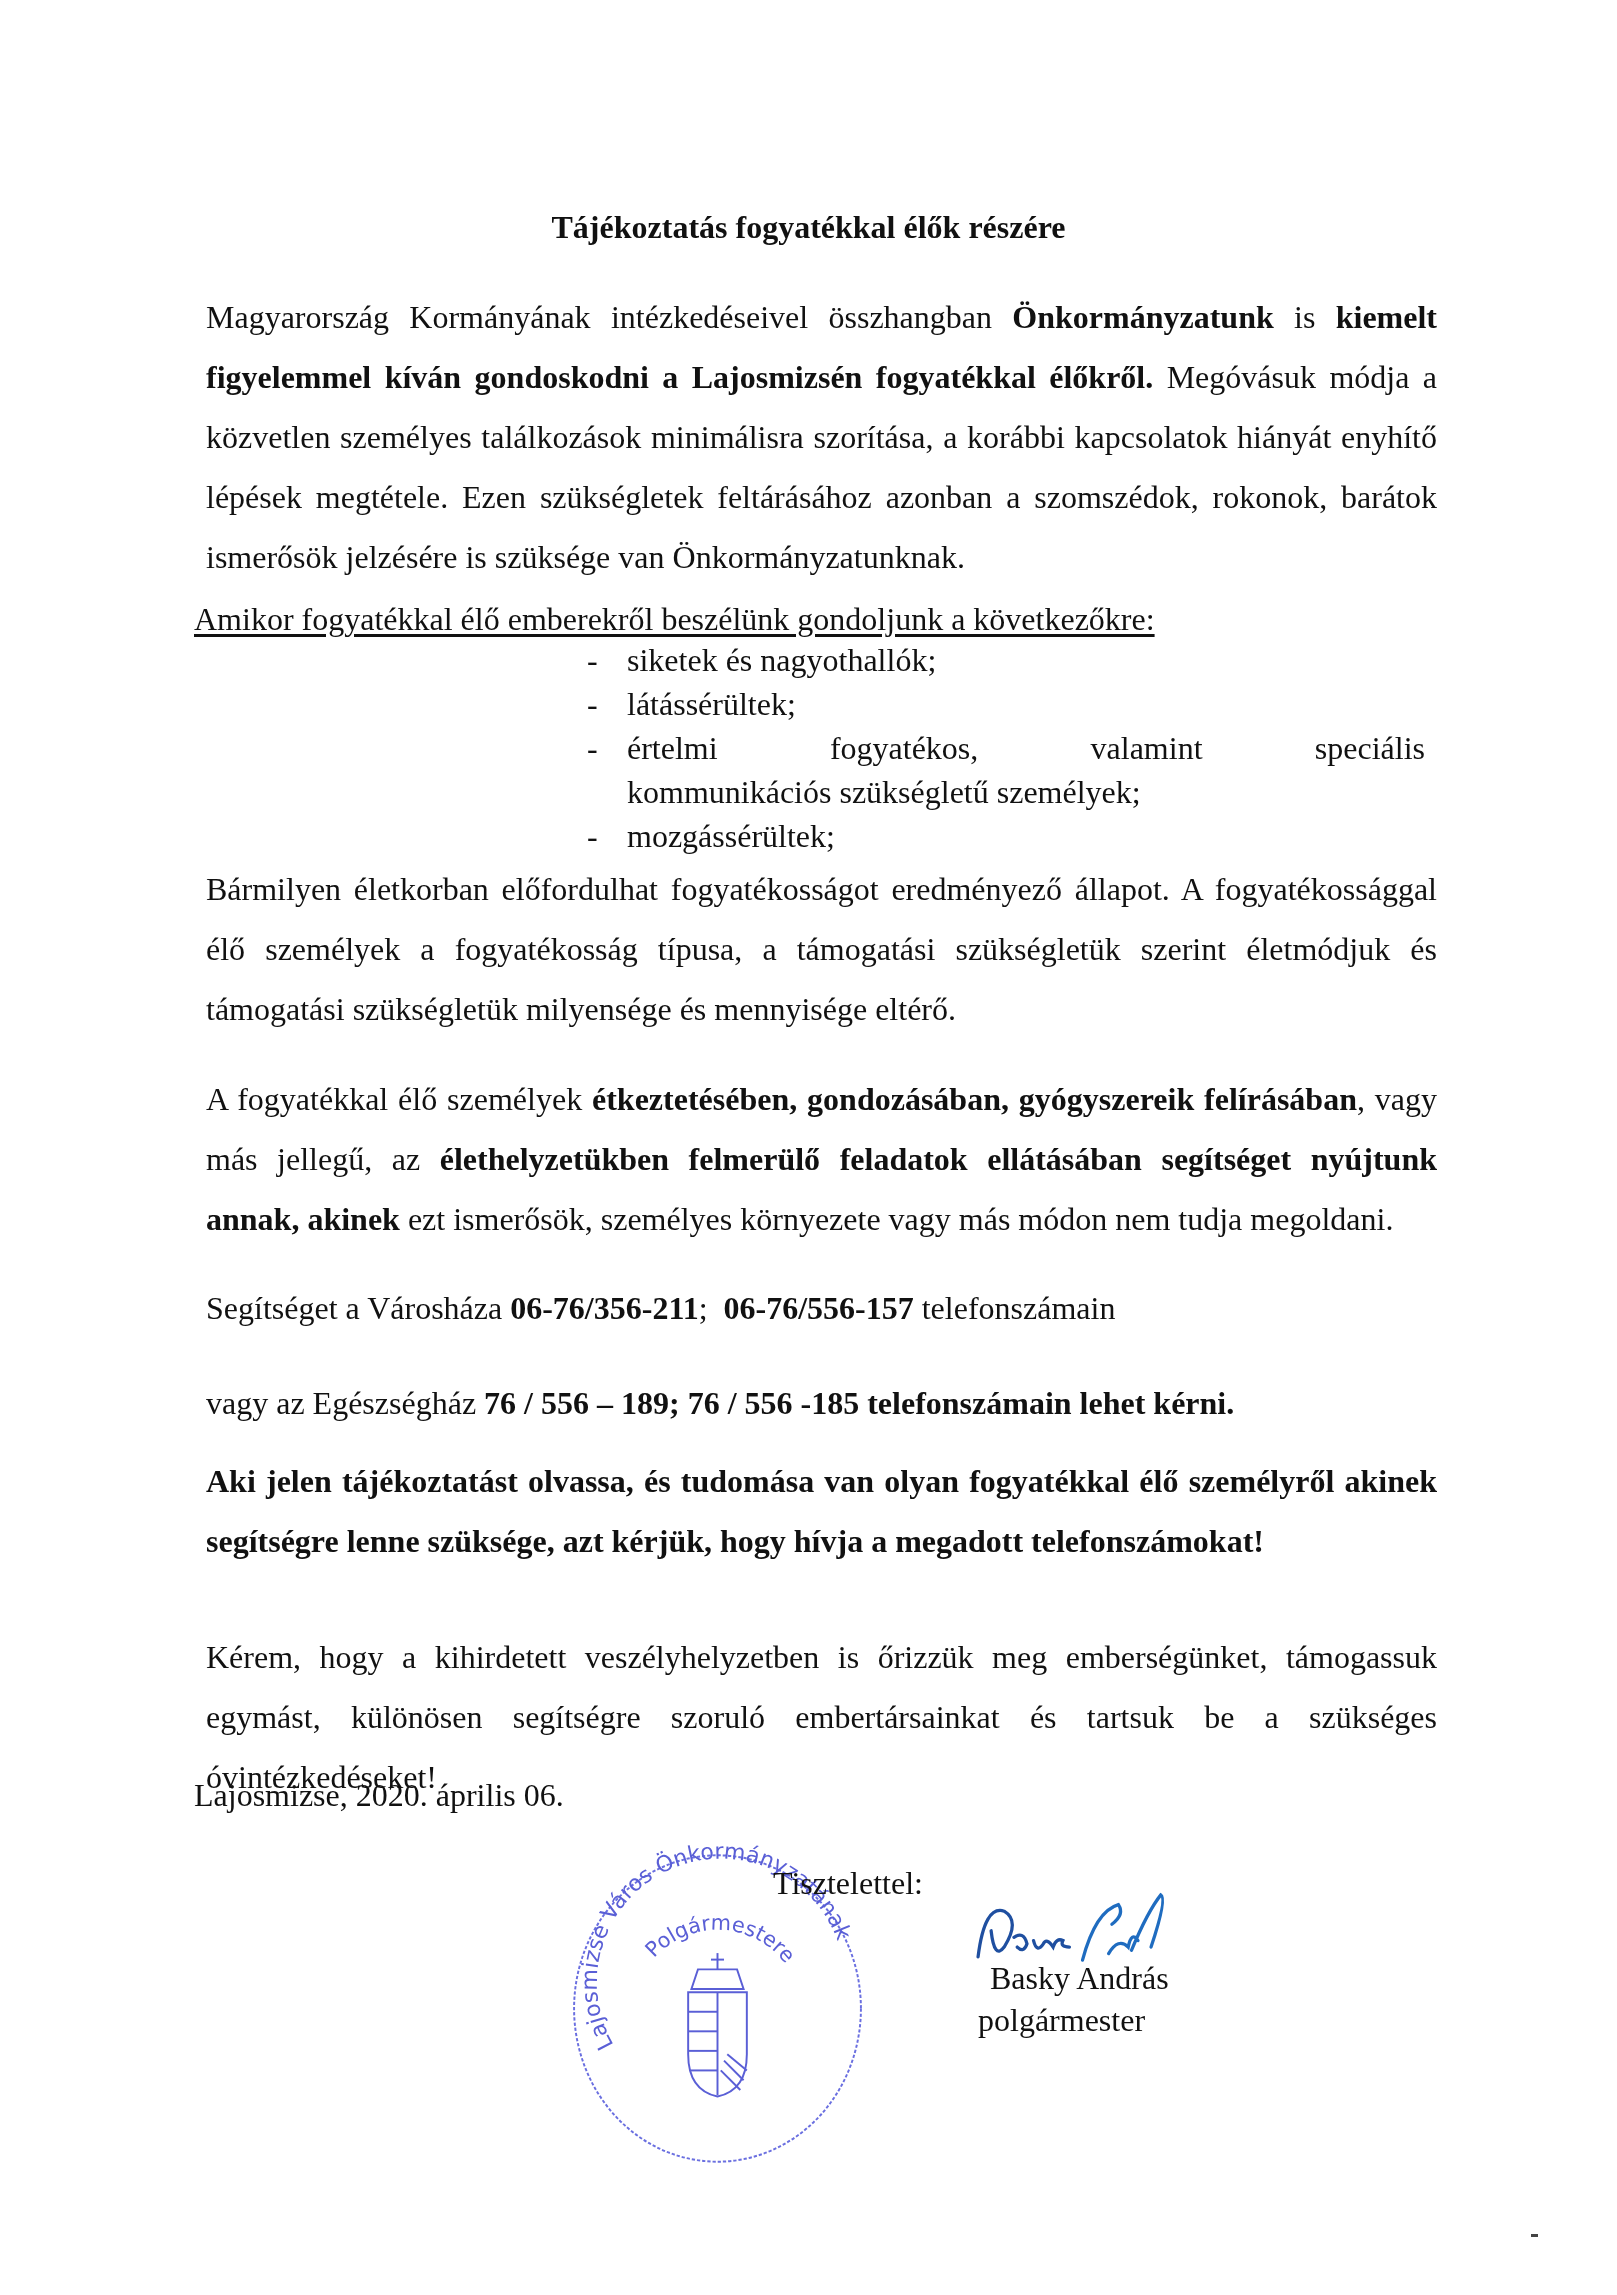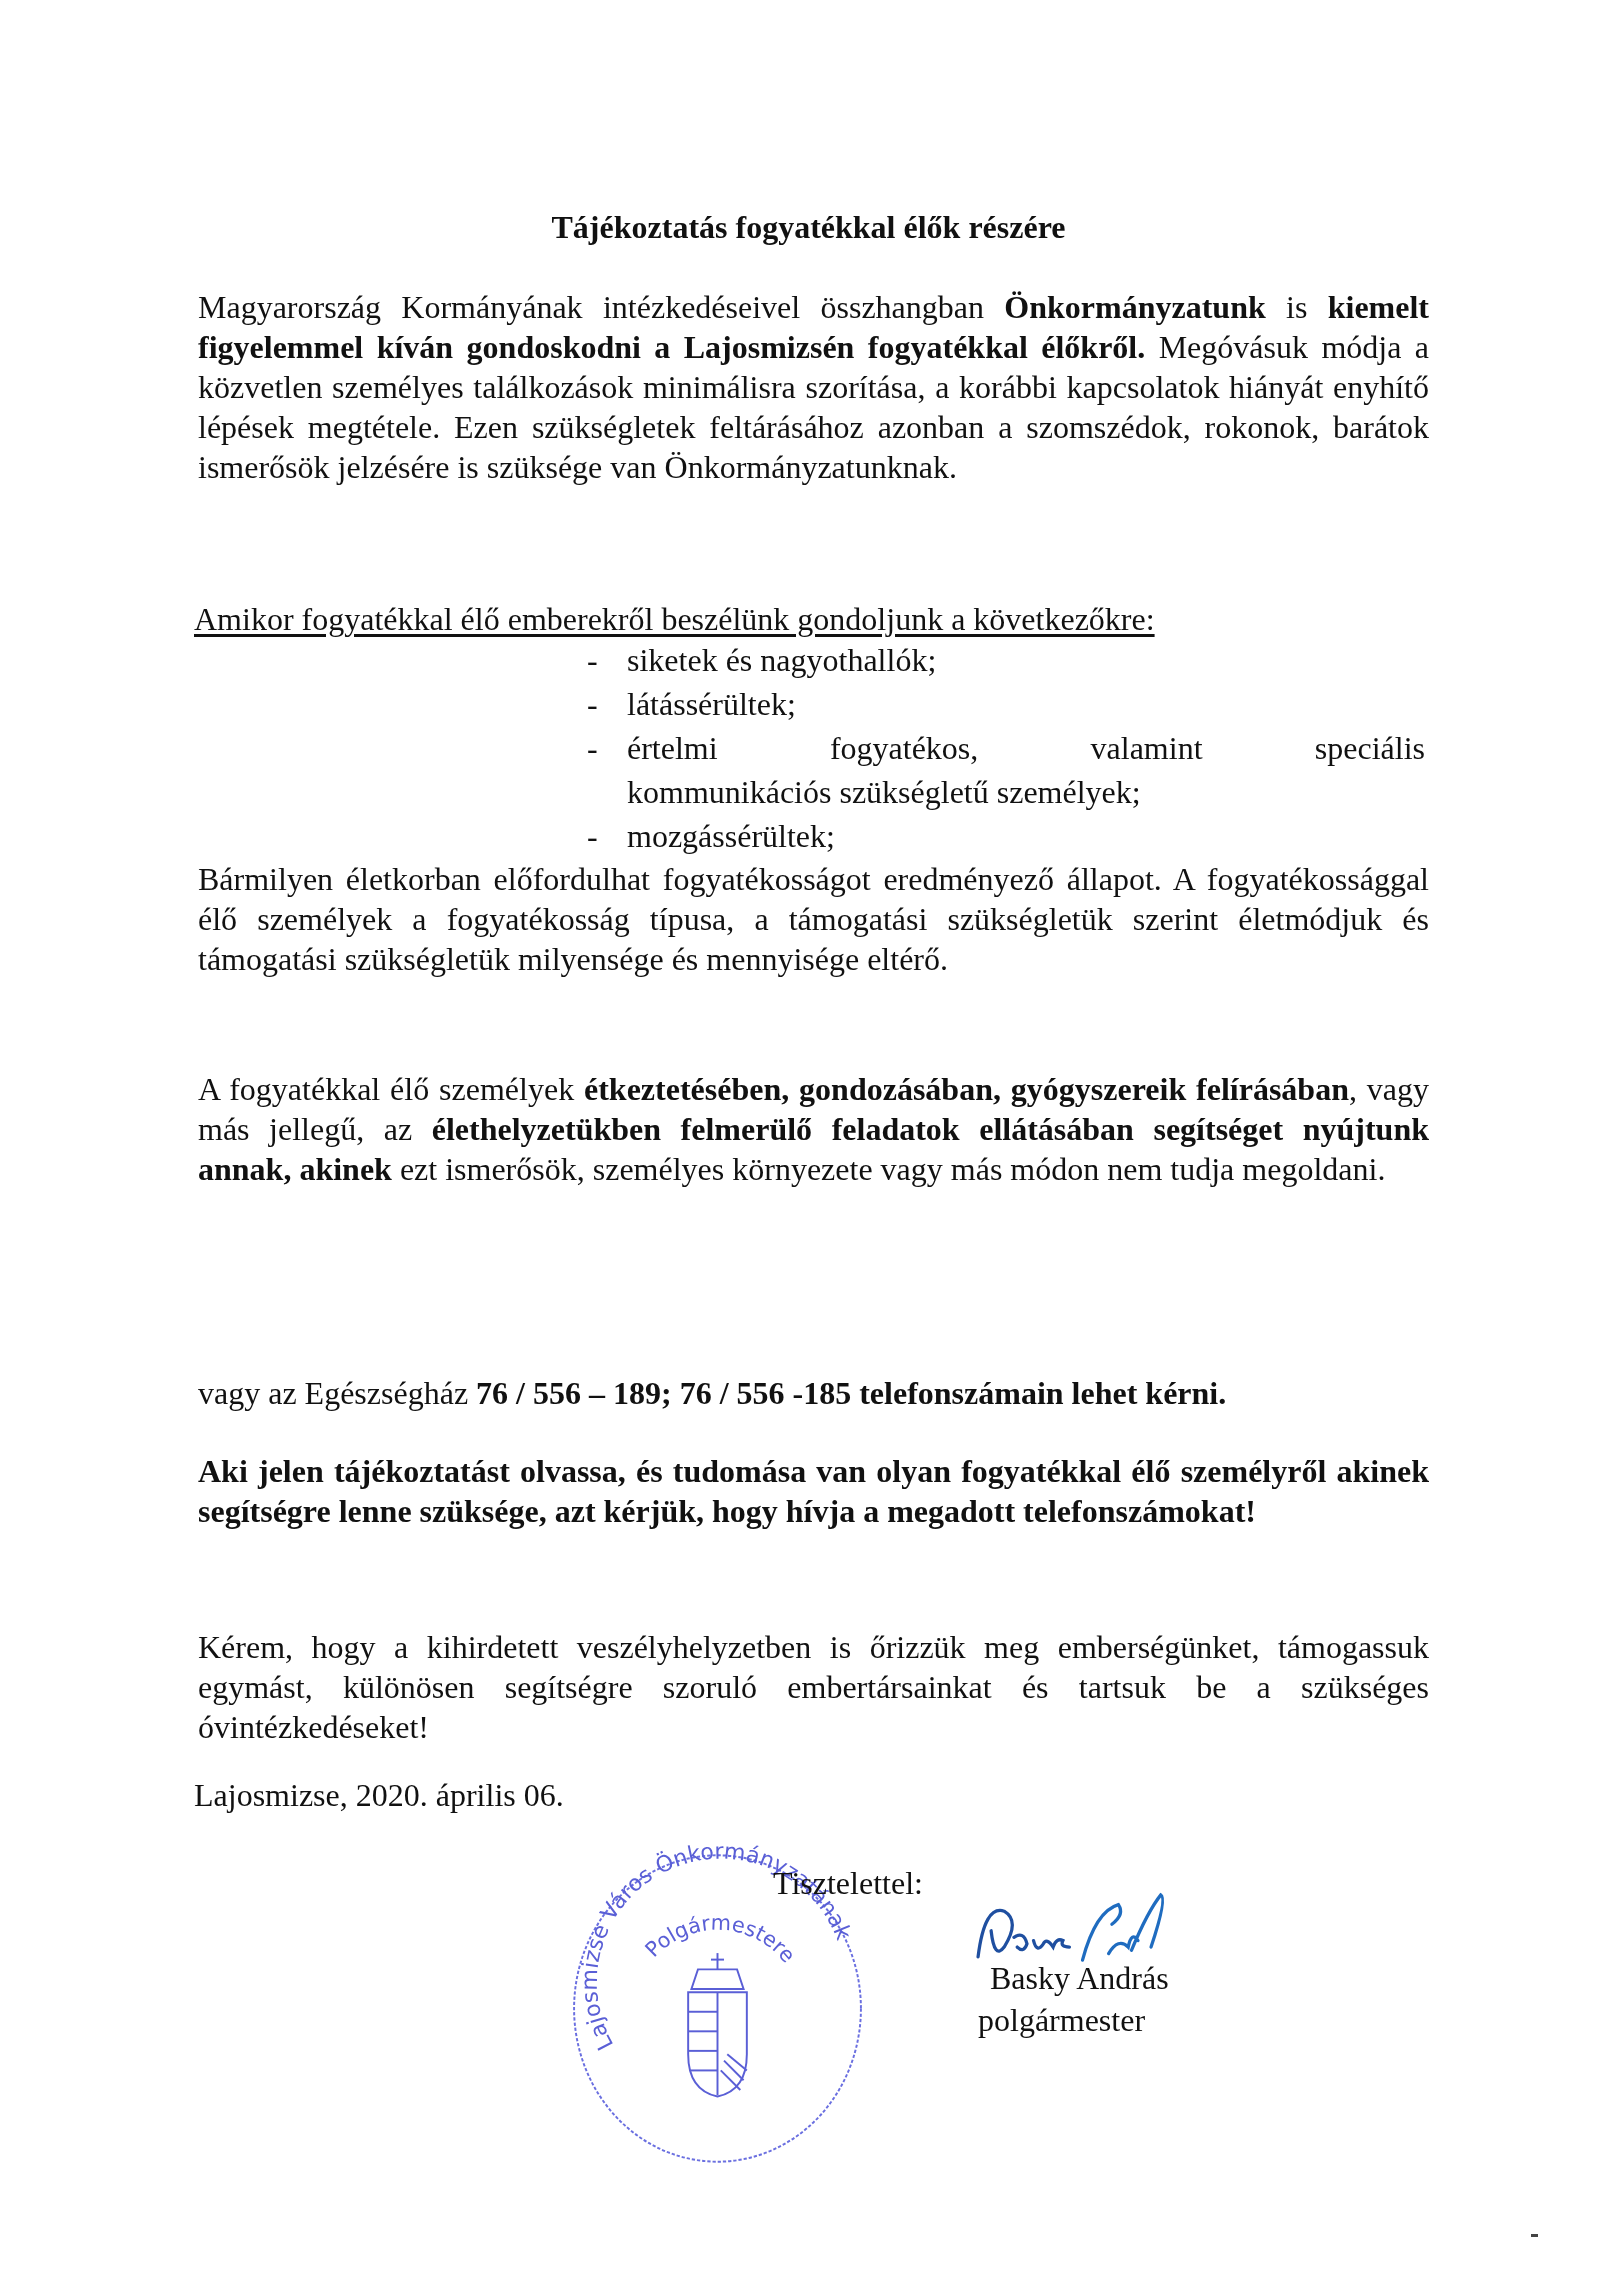--- a/index.html
+++ b/index.html
@@ -1,21 +1,21 @@
 <!DOCTYPE html>
 <html style="font-size:10.4px"><head>
 <meta charset="utf-8">
 <style>
   html, body { margin: 0; padding: 0; background: #ffffff; }
   body { width: 1617px; height: 2295px; position: relative; overflow: hidden;
          font-family: "Liberation Serif", "DejaVu Serif", serif; color: #111; }
   .page { position: absolute; left: 0; top: 0; width: 1617px; height: 2038px; }
   .title { position: absolute; left: 0; width: 1617px; top: 209px; text-align: center;
            font-size: 32px; font-weight: bold; }
-  .para { position: absolute; left: 198px; width: 1231px; font-size: 32px; line-height: 40px;
+  .para { position: absolute; left: 206px; width: 1231px; font-size: 32px; line-height: 60px;
           text-align: justify; text-align-last: left; }
   .para b { font-weight: bold; }
   .p1 { top: 287px; }
   .heading { position: absolute; left: 194px; top: 597px; font-size: 32px; line-height: 44px;
              text-decoration: underline; text-underline-offset: 3.9px; }
   .list { position: absolute; left: 574px; width: 851px; top: 638px; margin: 0; padding: 0; list-style: none; }
   .list li { position: relative; padding-left: 53px; font-size: 32px; line-height: 44px; text-align: justify; text-align-last: left; }
   .list li .dash { position: absolute; left: 13px; top: 0; }
   .list li .cont { display: block; text-align: left; text-align-last: left; }
   .p2 { top: 859px; }
@@ -51,20 +51,21 @@
         <span style="display:block;text-align:justify;text-align-last:justify;">értelmi fogyatékos, valamint speciális</span>
         <span class="cont">kommunikációs szükségletű személyek;</span>
       </li>
     <li><span class="dash">-</span><span>mozgássérültek;</span></li>
   </ul>
 
   <div class="para p2">Bármilyen életkorban előfordulhat fogyatékosságot eredményező állapot. A fogyatékossággal élő személyek a fogyatékosság típusa, a támogatási szükségletük szerint életmódjuk és támogatási szükségletük milyensége és mennyisége eltérő.</div>
 
   <div class="para p3"><span>A fogyatékkal élő személyek </span><b>étkeztetésében, gondozásában, gyógyszereik felírásában</b><span>, vagy más jellegű, az </span><b>élethelyzetükben felmerülő feladatok ellátásában segítséget nyújtunk annak, akinek</b><span> ezt ismerősök, személyes környezete vagy más módon nem tudja megoldani.</span></div>
 
+  <div class="para p4"><span>Segítséget a Városháza </span><b>06-76/356-211</b><span style="white-space:pre">;  </span><b>06-76/556-157</b><span> telefonszámain</span></div>
 
   <div class="para p5"><span>vagy az Egészségház </span><b>76 / 556 – 189; 76 / 556 -185 telefonszámain lehet kérni.</b></div>
 
   <div class="para p7">Kérem, hogy a kihirdetett veszélyhelyzetben is őrizzük meg emberségünket, támogassuk egymást, különösen segítségre szoruló embertársainkat és tartsuk be a szükséges óvintézkedéseket!</div>
 
   <div class="para p6">Aki jelen tájékoztatást olvassa, és tudomása van olyan fogyatékkal élő személyről akinek segítségre lenne szüksége, azt kérjük, hogy hívja a megadott telefonszámokat!</div>
 
   <div class="date">Lajosmizse, 2020. április 06.</div>
 
   <svg class="stamp" viewBox="0 0 520 520">

